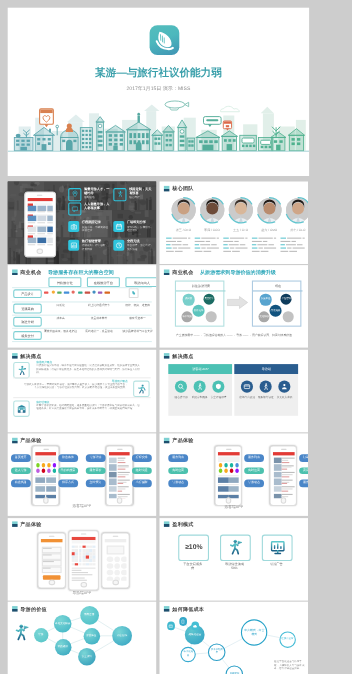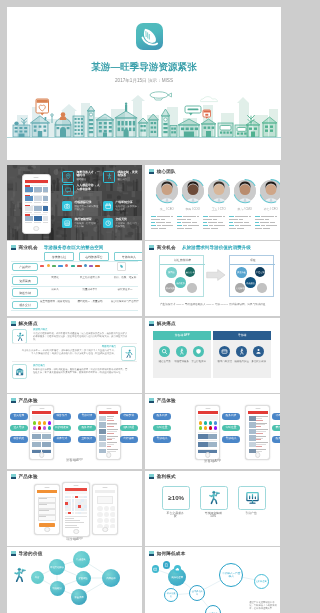--- a/index.html
+++ b/index.html
@@ -63,21 +63,21 @@
       <svg width="22" height="22" viewBox="0 0 24 24">
         <path d="M7.6 3.0c-1.3 3.1-1.6 6.7-0.4 9.6 1.5 3.7 5.2 6.0 8.9 5.8 1.9-0.1 3.1-1.0 3.4-2.5 0.5-2.5-0.9-5.8-3.4-8.4C13.6 4.8 10.6 3.4 7.6 3.0z" fill="#fff"></path>
         <path d="M4.9 12.6c1.7 4.2 6.2 7.3 11.0 7.7 2.2 0.2 3.9-0.3 5.0-1.2" stroke="#fff" stroke-width="2.0" fill="none" stroke-linecap="round"></path>
         <g stroke="#57bdbe" stroke-width="0.85" stroke-linecap="round">
           <path d="M8.6 6.0 L8.9 11.6"></path>
           <path d="M10.5 7.4 L10.7 13.2"></path>
           <path d="M12.3 9.2 L12.4 14.3"></path>
         </g>
       </svg>
     </div>
-    <div class="hero-title">某游—旺季导游资源紧张</div>
+    <div class="hero-title">某游—与旅行社议价能力弱</div>
     <div class="hero-sub">2017年1月15日    演示：MISS</div>
     <svg class="city" viewBox="0 0 274 56">
 <rect x="10" y="26.0" width="11" height="22" fill="#e1eeef"></rect>
 <rect x="25" y="18.0" width="8" height="30" fill="#e1eeef"></rect>
 <rect x="40" y="30.0" width="10" height="18" fill="#e1eeee"></rect>
 <rect x="55" y="22.0" width="13" height="26" fill="#e1eeee"></rect>
 <rect x="74" y="14.0" width="9" height="34" fill="#e1eeed"></rect>
 <rect x="88" y="28.0" width="12" height="20" fill="#e1eeed"></rect>
 <rect x="104" y="20.0" width="14" height="28" fill="#e1eeec"></rect>
 <rect x="126" y="12.0" width="9" height="36" fill="#e1eeec"></rect>

